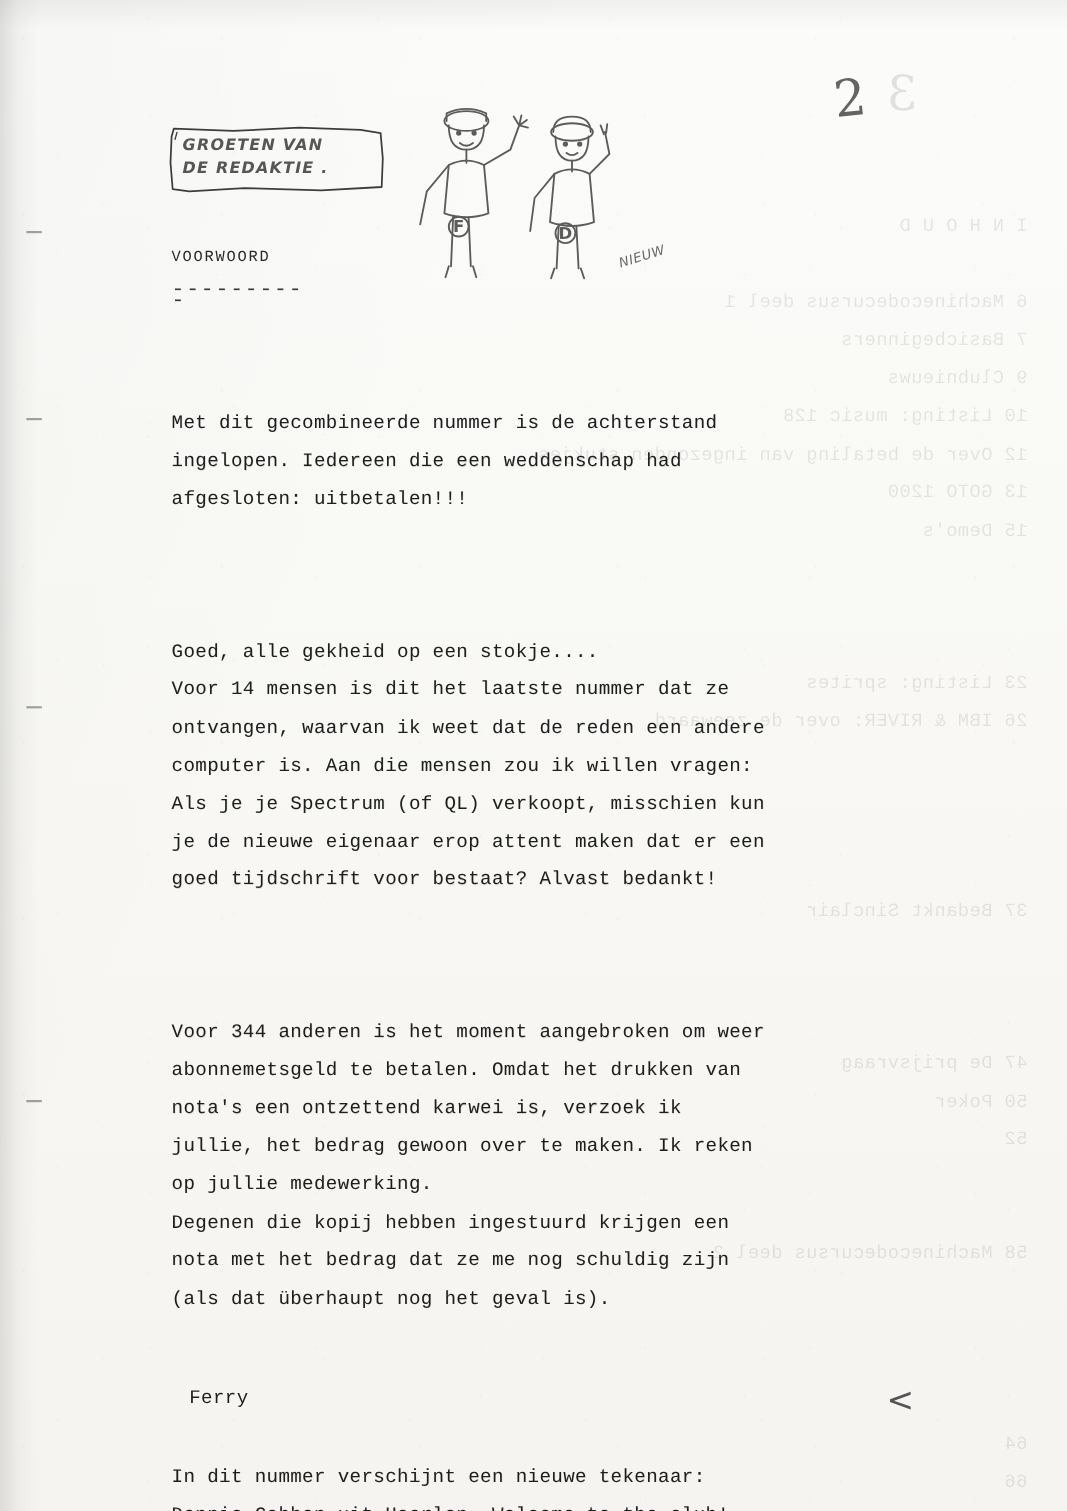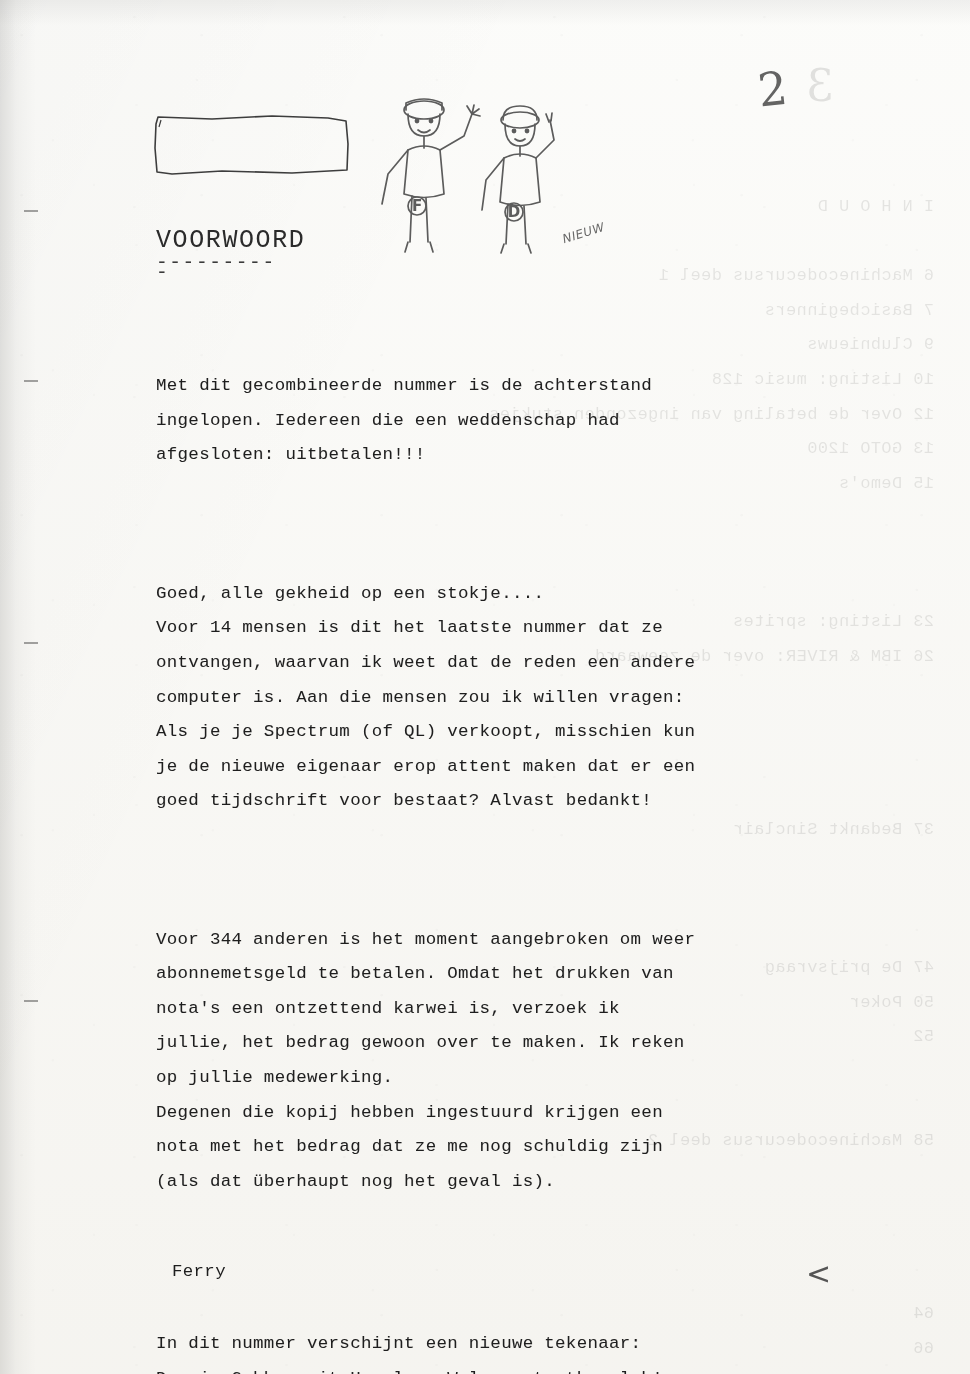--- a/index.html
+++ b/index.html
@@ -106,21 +106,21 @@
     color: #3a3a3a;
     opacity: 0.85;
   }
 
   
   #voorwoord {
     position: absolute;
     left: 156px;
     top: 226px;
     font-family: "Liberation Mono", monospace;
-    font-size: 25px;
+    font-size: 14px;
     letter-spacing: 1.6px;
     color: #2b2b2b;
   }
   #voorwoord-rule {
     position: absolute;
     left: 156px;
     top: 258px;
     width: 130px;
     font-family: "Liberation Mono", monospace;
     font-size: 19.5px;
@@ -272,20 +272,24 @@
   <div class="tick" style="top:642px;"></div>
   <div class="tick" style="top:1000px;"></div>
 
   <div id="header">
 
     <div id="bubble">
       <svg class="bx" viewBox="0 0 200 64" preserveAspectRatio="none">
         <path d="M4,10 L6,3 L60,5 L120,2 L176,4 L194,7 L196,30 L195,56 L140,59 L70,57 L20,60 L5,58 L3,34 Z" fill="none" stroke="#3d3d3d" stroke-width="1.6" stroke-linejoin="round"></path>
         <path d="M7,13 L9,6" fill="none" stroke="#3d3d3d" stroke-width="1.2"></path>
       </svg>
+      <div class="txt">
+        <div>GROETEN VAN</div>
+        <div>DE REDAKTIE .</div>
+      </div>
     </div>
 
     <svg id="cartoon" viewBox="0 0 240 190">
       <g fill="none" stroke="#3a3a3a" stroke-width="1.7" stroke-linecap="round" stroke-linejoin="round">
 
         <ellipse cx="56" cy="26" rx="20" ry="9"></ellipse>
         <path d="M38,26 L38,19 Q56,11 74,19 L74,26"></path>
         <path d="M40,30 q0,22 16,22 q16,0 16,-22"></path>
         <circle cx="49" cy="37" r="2.4" fill="#3a3a3a" stroke="none"></circle>
         <circle cx="63" cy="37" r="2.4" fill="#3a3a3a" stroke="none"></circle>

